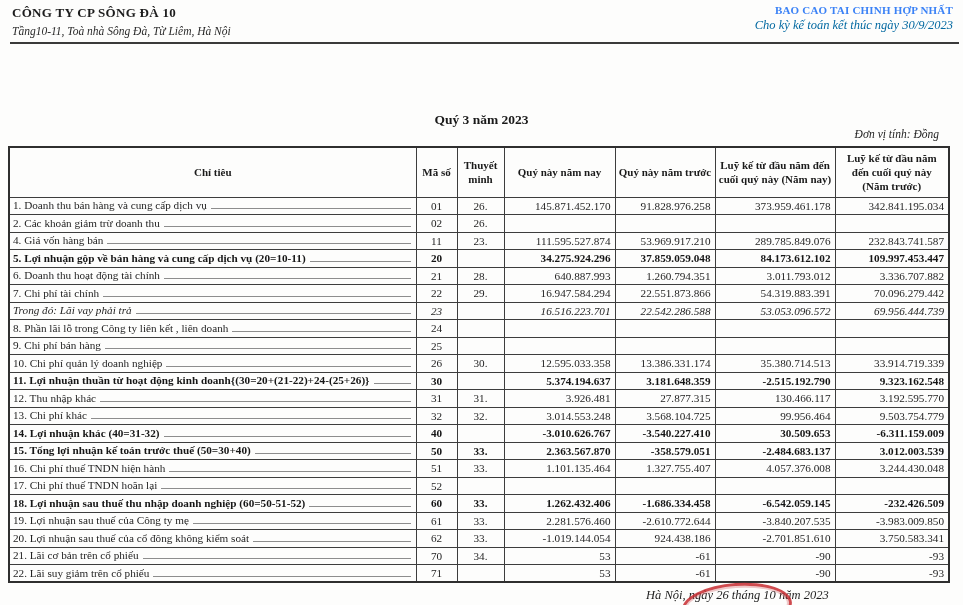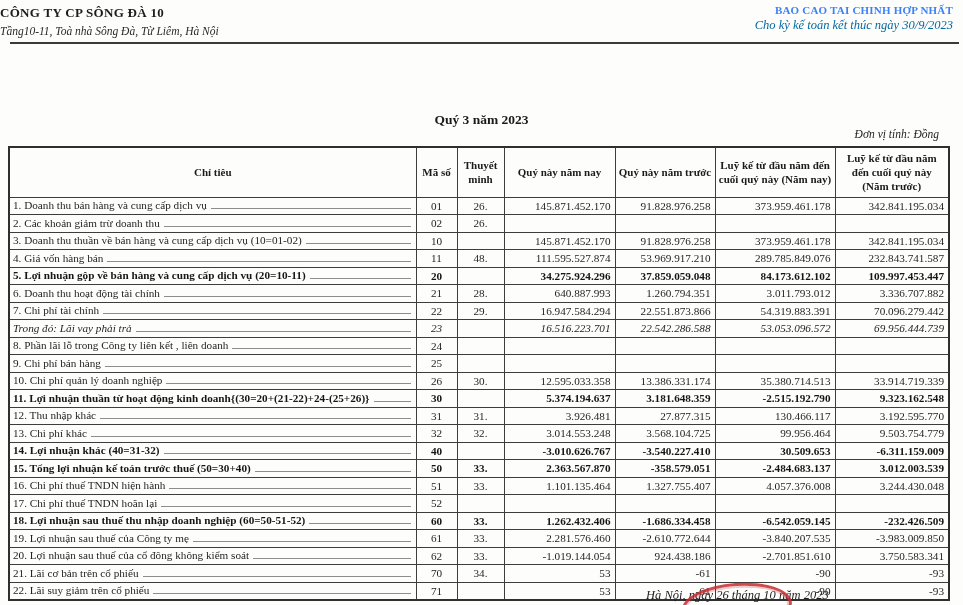--- a/index.html
+++ b/index.html
@@ -7,21 +7,21 @@
   .page {
     position:relative;
     width:963px; height:605px;
     background:#fdfdfc;
     font-family:"Liberation Serif", serif;
     color:#222;
     overflow:hidden;
     margin:0 auto;
   }
   
-  .top-left { position:absolute; left:0; top:5px; }
+  .top-left { position:absolute; left:12px; top:5px; }
   .company { font-weight:bold; font-size:13px; letter-spacing:.3px; color:#1d1d1d; }
   .address { font-style:italic; font-size:11.5px; margin-top:4px; color:#2a2a2a; }
   .top-right { position:absolute; right:10px; top:4px; text-align:right; }
   .rpt-title { font-weight:bold; font-size:11px; letter-spacing:.2px; color:#3b82f6; }
   .rpt-period { font-style:italic; font-size:12.5px; margin-top:2px; color:#0369a1; }
   .rule { position:absolute; left:10px; right:4px; top:42px; height:0; border-top:2px solid #3a3a3a; }
   .form-block { position:absolute; right:32px; top:47px; text-align:center; }
   .form-no { font-weight:bold; font-size:10.5px; color:#1f1f1f; }
   .form-issued { font-style:italic; font-size:9.5px; color:#2c2c2c; line-height:1.2; }
   
@@ -137,40 +137,26 @@
           <td class="c-code">02</td>
           <td class="c-note">26.</td>
           <td class="c-num"></td>
           <td class="c-num"></td>
           <td class="c-num"></td>
           <td class="c-num"></td>
         </tr>
         <tr>
           <td class="c-label">
             <div class="cellflex">
-              <span class="lt">3. Doanh thu thuần về bán hàng  và cung cấp dịch vụ (10=01-02)</span>
-              <span class="leader"></span>
-            </div>
-          </td>
-          <td class="c-code">10</td>
-          <td class="c-note"></td>
-          <td class="c-num">145.871.452.170</td>
-          <td class="c-num">91.828.976.258</td>
-          <td class="c-num">373.959.461.178</td>
-          <td class="c-num">342.841.195.034</td>
-        </tr>
-        <tr>
-          <td class="c-label">
-            <div class="cellflex">
               <span class="lt">4. Giá vốn hàng bán</span>
               <span class="leader"></span>
             </div>
           </td>
           <td class="c-code">11</td>
-          <td class="c-note">48.</td>
+          <td class="c-note">23.</td>
           <td class="c-num">111.595.527.874</td>
           <td class="c-num">53.969.917.210</td>
           <td class="c-num">289.785.849.076</td>
           <td class="c-num">232.843.741.587</td>
         </tr>
         <tr class="r-bold">
           <td class="c-label">
             <div class="cellflex">
               <span class="lt">5. Lợi nhuận gộp về bán hàng và cung cấp dịch vụ (20=10-11)</span>
               <span class="leader"></span>

